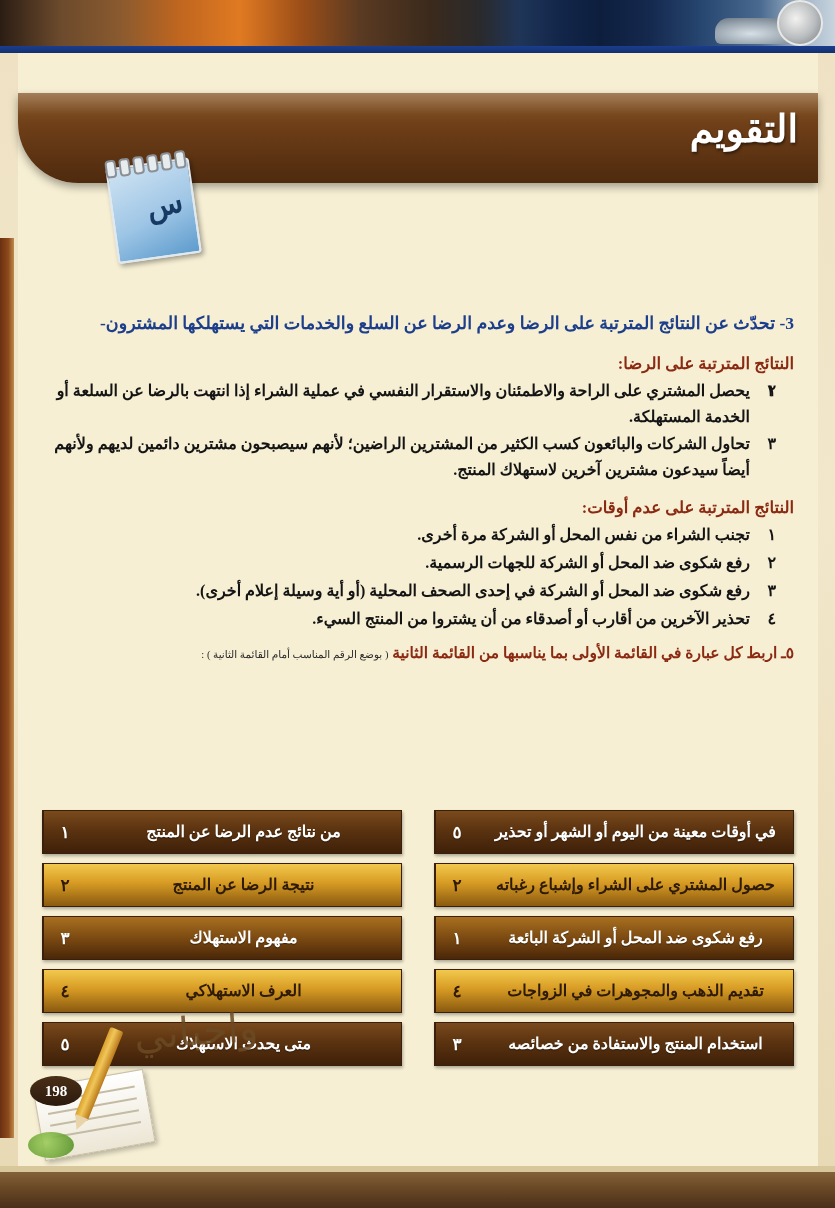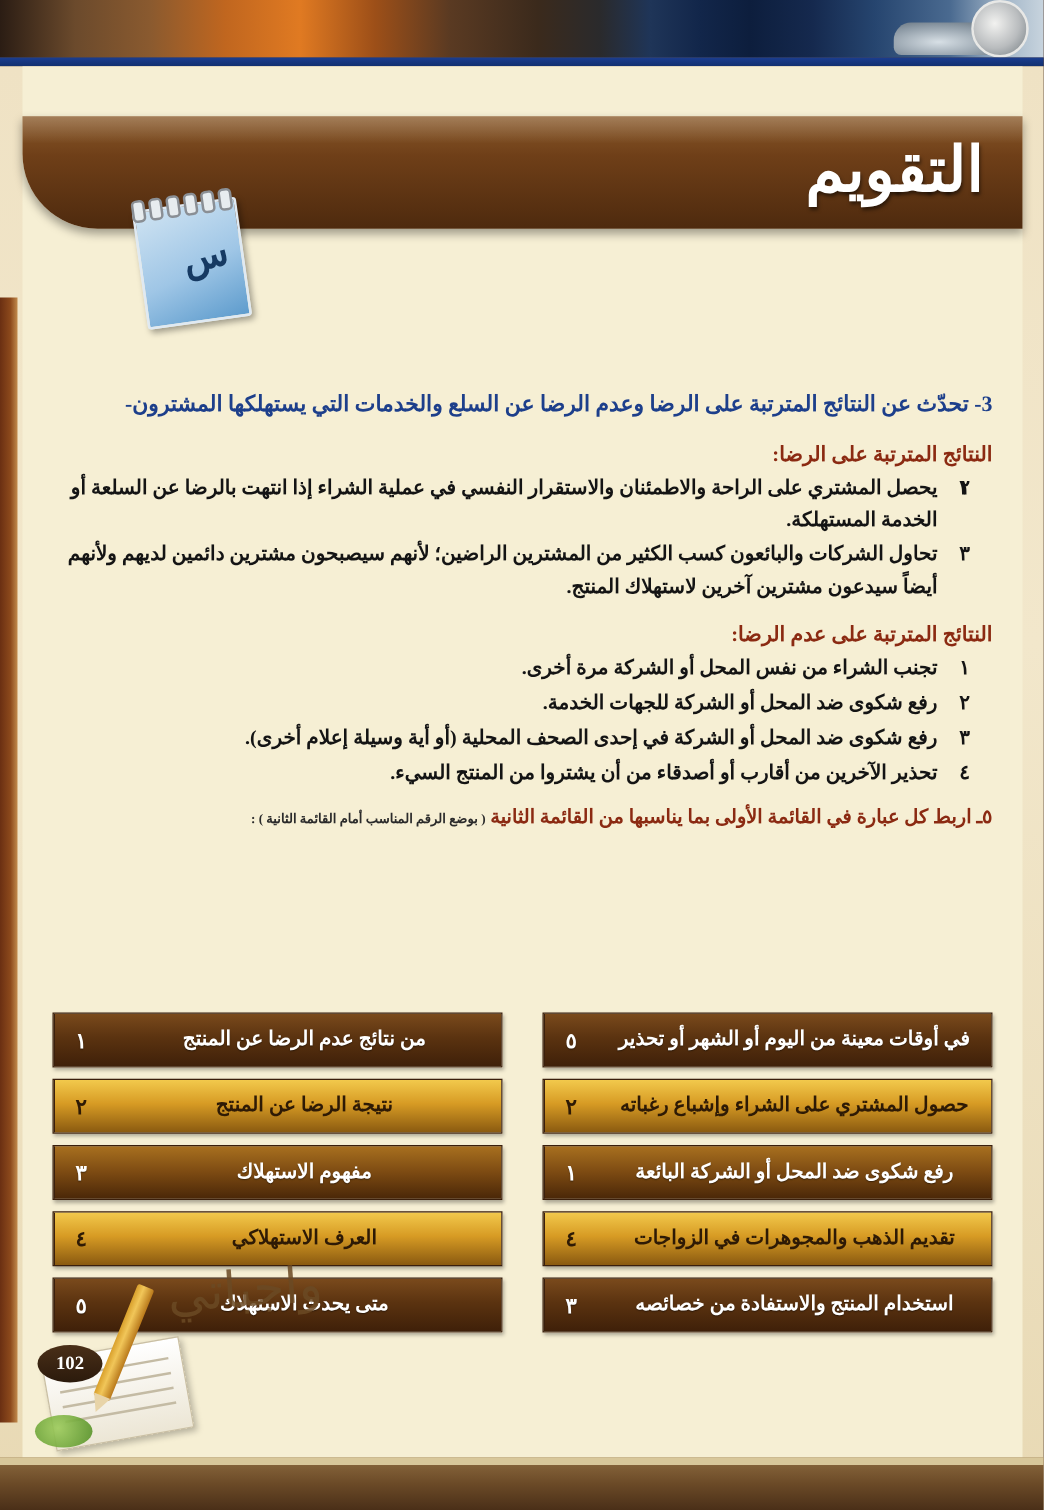--- a/index.html
+++ b/index.html
@@ -111,24 +111,24 @@
     box-shadow: 0 4px 8px rgba(0,0,0,.35);
   }
   .banner::after{
     content:"";
     position:absolute;
     left:0; right:0; top:0; height:22px;
     background:linear-gradient(180deg, rgba(255,255,255,.22), rgba(255,255,255,0));
   }
   .banner-title {
     position: absolute;
-    right: 31px;
+    right: 20px;
     top: 14px;
     color: #ffffff;
-    font-size: 50px;
+    font-size: 38px;
     font-weight: bold;
     font-family: "Liberation Serif","DejaVu Serif",serif;
     text-shadow: 1px 2px 3px rgba(0,0,0,.5);
   }
   
   .note-icon {
     position: absolute;
     top: 102px;
     right: 636px;
     width: 96px;
@@ -211,21 +211,21 @@
   }
   .q5-line {
     color: #8b2a12;
     font-weight: bold;
     font-size: 15.5px;
     margin-top: 12px;
   }
   .q5-line .hint {
     color: #2b2b2b;
     font-size: 10.5px;
-    font-weight: bold;
+    font-weight: normal;
     text-align: center;
   }
 
   
   .match-wrap {
     position: absolute;
     top: 757px;
     left: 42px;
     width: 752px;
     display: flex;
@@ -402,29 +402,29 @@
       <li>
         <span class="num">٢</span>
         <span>يحصل المشتري على الراحة والاطمئنان والاستقرار النفسي في عملية الشراء إذا انتهت بالرضا عن السلعة أو الخدمة المستهلكة.</span>
       </li>
       <li>
         <span class="num">٣</span>
         <span>تحاول الشركات والبائعون كسب الكثير من المشترين الراضين؛ لأنهم سيصبحون مشترين دائمين لديهم ولأنهم أيضاً سيدعون مشترين آخرين لاستهلاك المنتج.</span>
       </li>
     </ol>
 
-    <div class="sub-head">النتائج المترتبة على عدم الرضا:</div>
+    <div class="sub-head">النتائج المترتبة على عدم أوقات:</div>
     <ol class="numbered">
       <li>
         <span class="num">١</span>
         <span>تجنب الشراء من نفس المحل أو الشركة مرة أخرى.</span>
       </li>
       <li>
         <span class="num">٢</span>
-        <span>رفع شكوى ضد المحل أو الشركة للجهات الخدمة.</span>
+        <span>رفع شكوى ضد المحل أو الشركة للجهات الرسمية.</span>
       </li>
       <li>
         <span class="num">٣</span>
         <span>رفع شكوى ضد المحل أو الشركة في إحدى الصحف المحلية (أو أية وسيلة إعلام أخرى).</span>
       </li>
       <li>
         <span class="num">٤</span>
         <span>تحذير الآخرين من أقارب أو أصدقاء من أن يشتروا من المنتج السيء.</span>
       </li>
     </ol>
@@ -487,17 +487,17 @@
   <div class="footer-art">
     <div class="wajibati">واجباتي</div>
     <div class="paper-stack">
       <div class="ln" style="top:14px"></div>
       <div class="ln" style="top:26px"></div>
       <div class="ln" style="top:38px"></div>
       <div class="ln" style="top:50px"></div>
     </div>
     <div class="pencil"></div>
     <div class="green-blob"></div>
-    <div class="page-number">102</div>
+    <div class="page-number">198</div>
   </div>
 
   <div class="bottom-band"></div>
 </div>
 
 </body></html>

